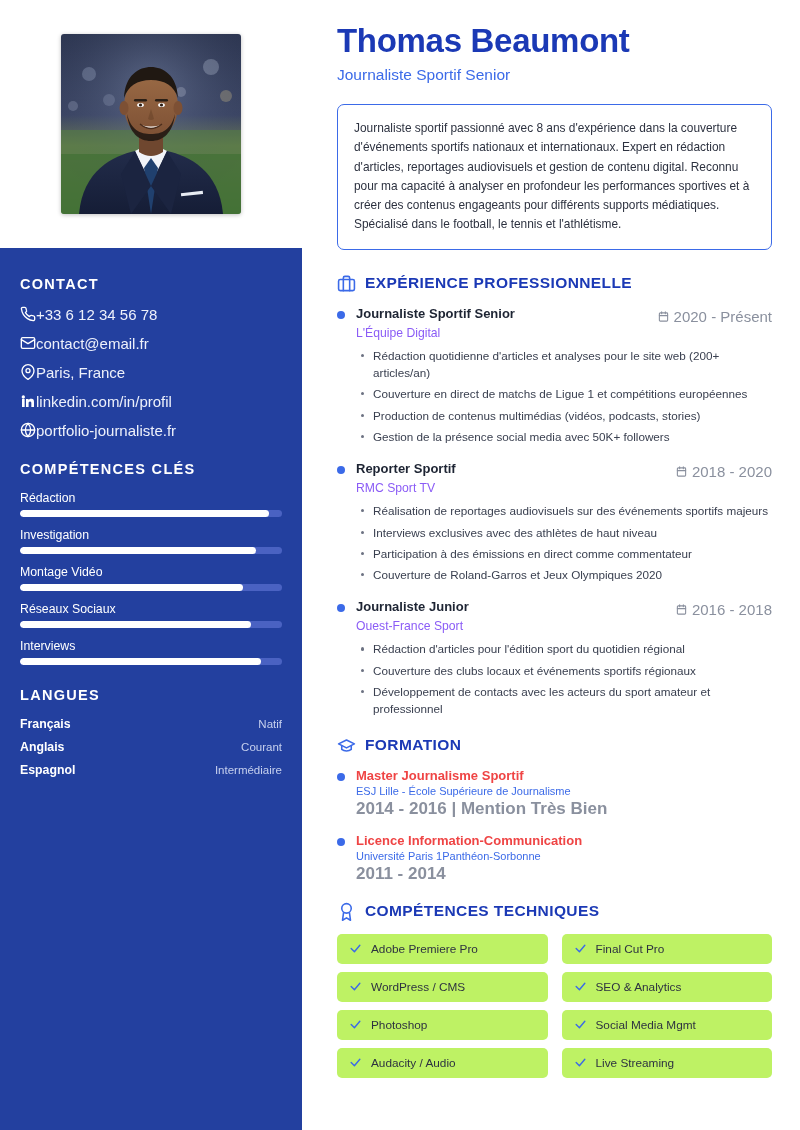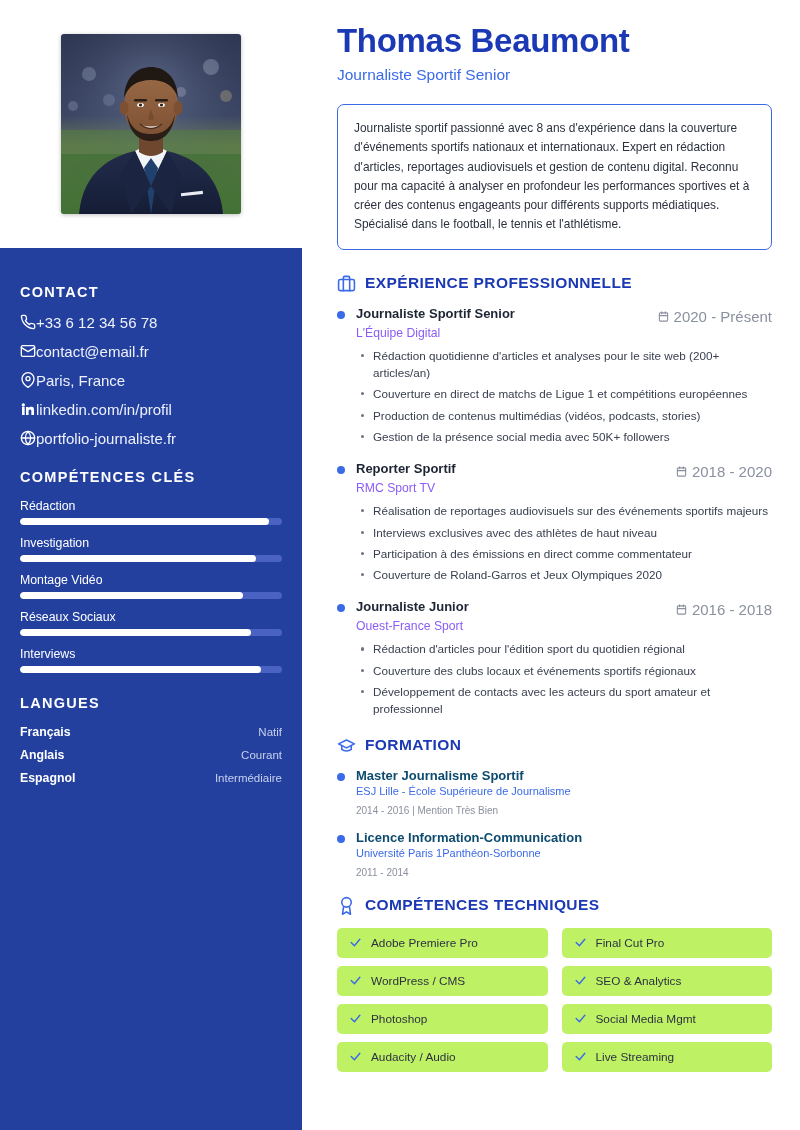--- a/index.html
+++ b/index.html
@@ -19,21 +19,21 @@
   }
   .photo {
     width: 180px; height: 180px; border-radius: 3px;
     overflow: hidden; position: relative;
     box-shadow: 0 1px 4px rgba(0,0,0,.25);
   }
   .photo svg { display: block; width: 180px; height: 180px; }
 
   .side-blue {
     position: absolute; top: 248px; left: 0; right: 0; bottom: 0;
-    background: #23409f; color: #ffffff; padding: 36px 20px 0 20px;
+    background: #23409f; color: #ffffff; padding: 28px 20px 0 20px;
   }
   .side-h {
     font-size: 14.5px; font-weight: bold; letter-spacing: 1.3px;
     color: #ffffff; margin-bottom: 14px;
   }
   .side-h.mt { margin-top: 22px; }
 
   .contact-row {
     display: flex; align-items: flex-start; 
     margin-bottom: 12px; font-size: 15px; color: #eef1fb;
@@ -100,23 +100,23 @@
   .job li::before {
     content: ""; position: absolute; left: 5px; top: 7px;
     width: 3.2px; height: 3.2px; border-radius: 50%; background: #6c7282;
   }
 
   .edu { position: relative; padding-left: 19px; margin-bottom: 14px; }
   .edu .dot {
     position: absolute; left: 0; top: 5px;
     width: 8px; height: 8px; border-radius: 50%; background: #3b6ae8;
   }
-  .edu-deg { font-size: 13px; font-weight: bold; color: #0c4a6e; }
+  .edu-deg { font-size: 13px; font-weight: bold; color: #ef4444; }
   .edu-school { font-size: 11px; color: #3b6ae8; margin-top: 2px; }
-  .edu-meta { font-size: 10px; color: #8a909e; margin-top: 8px; }
+  .edu-meta { font-size: 17px; color: #8a909e; margin-top: 2px; font-weight: bold; }
 
   .sec-block { margin-bottom: 18px; }
   .tech-grid {
     display: grid; grid-template-columns: 1fr 1fr; gap: 8px 14px;
   }
   .tech-item {
     display: flex; align-items: center; gap: 9px;
     background: #bef264; border-radius: 5px;
     padding: 8px 12px; font-size: 11.8px; color: #2d3240;
   }

